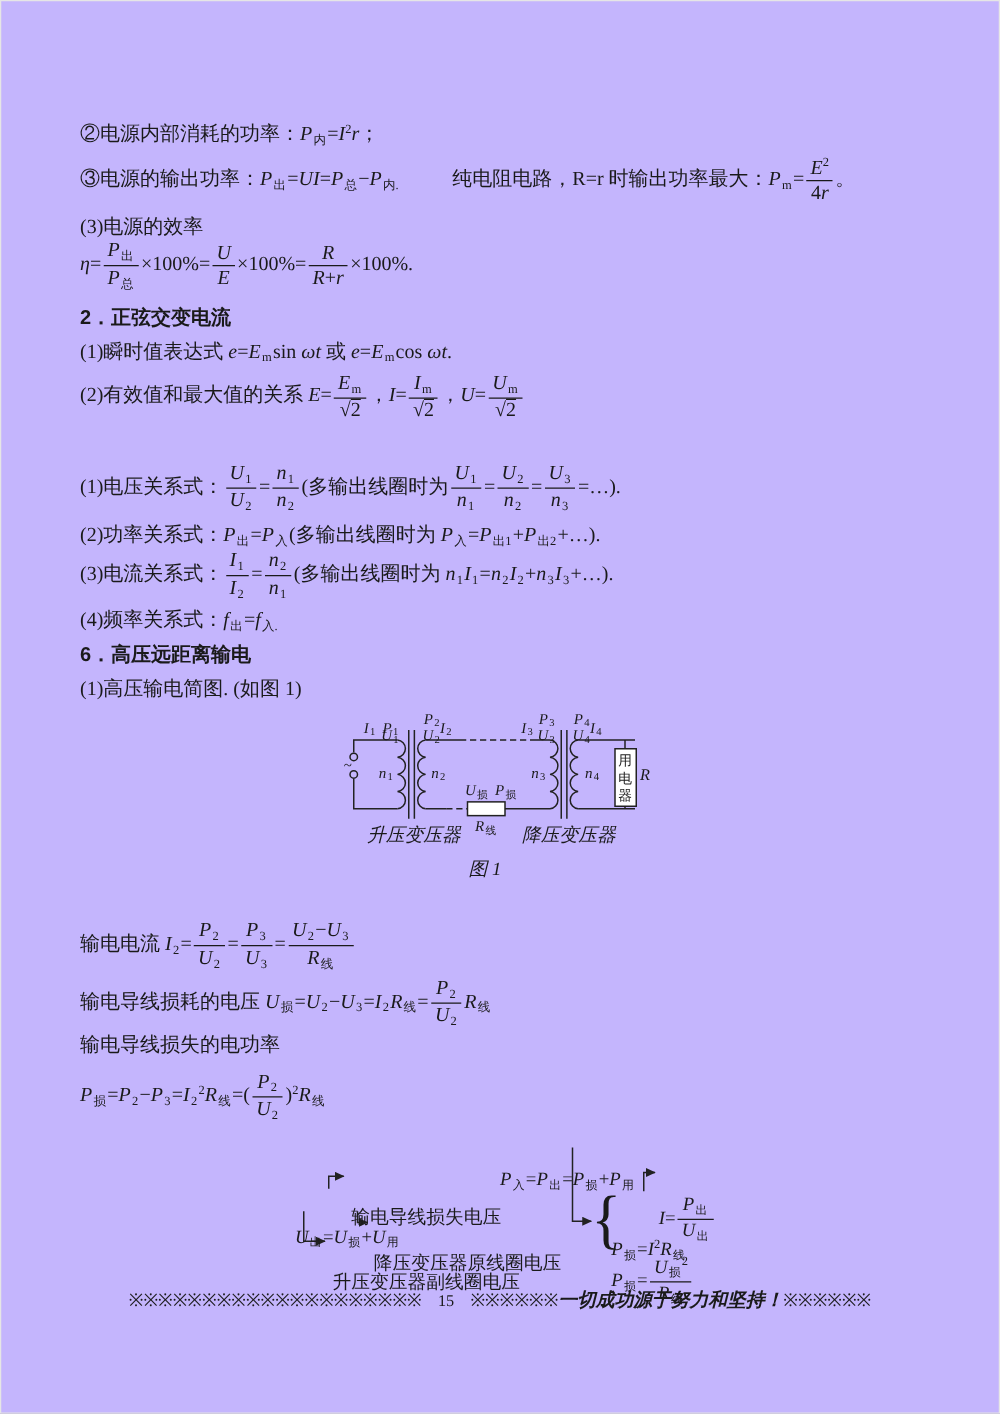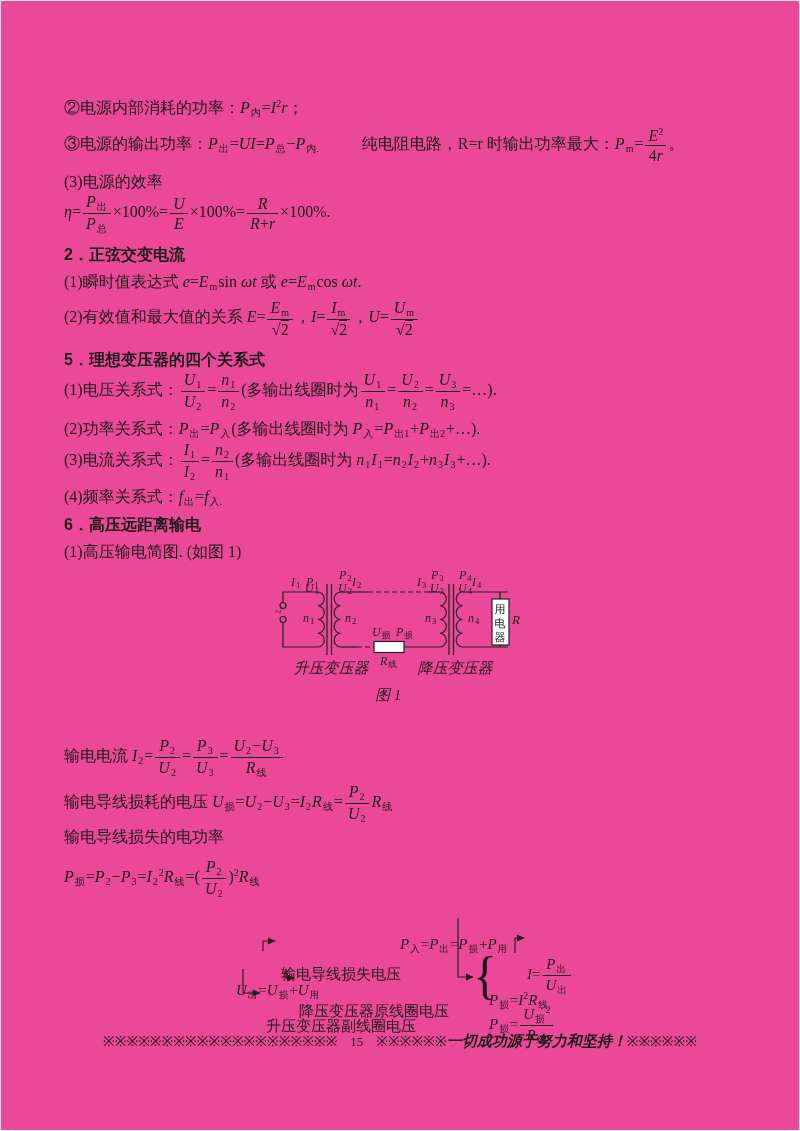--- a/index.html
+++ b/index.html
@@ -1,17 +1,17 @@
 <!DOCTYPE html>
 <html><head>
 <meta charset="utf-8">
 <style>
   html,body{margin:0;padding:0;background:#9e9e9e;}
   .page{
-    position:relative;width:800px;height:1131px;margin:0 auto;background:#ec4899;
+    position:relative;width:800px;height:1131px;margin:0 auto;background:#c4b5fd;
     font-family:"Liberation Serif","DejaVu Serif",serif;color:#1a1a1a;overflow:hidden;
     box-shadow:inset 0 0 0 1px #e6e6e6;
   }
   .ln{position:absolute;left:64px;font-size:16px;line-height:20px;white-space:nowrap;}
   .tall{line-height:46px;}
   .hd{font-weight:700;font-family:"Liberation Sans","DejaVu Sans",sans-serif;font-size:16px;}
   .rm{font-style:normal;}
   .it{font-style:italic;font-family:"Liberation Serif","DejaVu Serif",serif;}
   .sb{font-size:10px;vertical-align:-3px;padding:0 1px;}
   .sup{font-size:10px;vertical-align:6px;}
@@ -38,21 +38,20 @@
 
 <div class="page">
 
   <div class="ln" style="top:94px"><span class="rm">②电源内部消耗的功率：</span><span class="it">P</span><span class="sb">内</span><span class="rm">=</span><span class="it">I</span><span class="sup">2</span><span class="it">r</span><span class="rm">；</span></div>
   <div class="ln tall" style="top:121px"><span class="rm">③电源的输出功率：</span><span class="it">P</span><span class="sb">出</span><span class="rm">=</span><span class="it">UI</span><span class="rm">=</span><span class="it">P</span><span class="sb">总</span><span class="rm">−</span><span class="it">P</span><span class="sb">内.</span><span class="gap"></span><span class="rm">纯电阻电路，R=r 时输出功率最大：</span><span class="it">P</span><span class="sb">m</span><span class="rm">=</span><span class="frac"><span class="fnum"><span class="it">E</span><span class="sup">2</span></span><span class="fden"><span class="rm">4</span><span class="it">r</span></span></span><span class="rm">。</span></div>
   <div class="ln" style="top:172px">(3)电源的效率</div>
   <div class="ln tall" style="top:189px"><span class="it">η</span><span class="rm">=</span><span class="frac"><span class="fnum"><span class="it">P</span><span class="sb">出</span></span><span class="fden"><span class="it">P</span><span class="sb">总</span></span></span><span class="rm">×100%=</span><span class="frac"><span class="fnum"><span class="it">U</span></span><span class="fden"><span class="it">E</span></span></span><span class="rm">×100%=</span><span class="frac"><span class="fnum"><span class="it">R</span></span><span class="fden"><span class="it">R</span><span class="rm">+</span><span class="it">r</span></span></span><span class="rm">×100%.</span></div>
   <div class="ln hd" style="top:245px">2．正弦交变电流</div>
   <div class="ln" style="top:272px"><span class="rm">(1)瞬时值表达式 </span><span class="it">e</span><span class="rm">=</span><span class="it">E</span><span class="sb">m</span><span class="rm">sin </span><span class="it">ωt</span><span class="rm"> 或 </span><span class="it">e</span><span class="rm">=</span><span class="it">E</span><span class="sb">m</span><span class="rm">cos </span><span class="it">ωt</span><span class="rm">.</span></div>
   <div class="ln tall" style="top:294px"><span class="rm">(2)有效值和最大值的关系 </span><span class="it">E</span><span class="rm">=</span><span class="frac"><span class="fnum"><span class="it">E</span><span class="sb">m</span></span><span class="fden"><span class="rm">√<span class="ov">2</span></span></span></span><span class="rm">，</span><span class="it">I</span><span class="rm">=</span><span class="frac"><span class="fnum"><span class="it">I</span><span class="sb">m</span></span><span class="fden"><span class="rm">√<span class="ov">2</span></span></span></span><span class="rm">，</span><span class="it">U</span><span class="rm">=</span><span class="frac"><span class="fnum"><span class="it">U</span><span class="sb">m</span></span><span class="fden"><span class="rm">√<span class="ov">2</span></span></span></span></div>
-  <div class="ln hd" style="top:350px">5．理想变压器的四个关系式</div>
   <div class="ln tall" style="top:367px"><span class="rm">(1)电压关系式：</span><span class="frac"><span class="fnum"><span class="it">U</span><span class="sb">1</span></span><span class="fden"><span class="it">U</span><span class="sb">2</span></span></span><span class="rm">=</span><span class="frac"><span class="fnum"><span class="it">n</span><span class="sb">1</span></span><span class="fden"><span class="it">n</span><span class="sb">2</span></span></span><span class="rm">(多输出线圈时为</span><span class="frac"><span class="fnum"><span class="it">U</span><span class="sb">1</span></span><span class="fden"><span class="it">n</span><span class="sb">1</span></span></span><span class="rm">=</span><span class="frac"><span class="fnum"><span class="it">U</span><span class="sb">2</span></span><span class="fden"><span class="it">n</span><span class="sb">2</span></span></span><span class="rm">=</span><span class="frac"><span class="fnum"><span class="it">U</span><span class="sb">3</span></span><span class="fden"><span class="it">n</span><span class="sb">3</span></span></span><span class="rm">=…).</span></div>
   <div class="ln" style="top:419px"><span class="rm">(2)功率关系式：</span><span class="it">P</span><span class="sb">出</span><span class="rm">=</span><span class="it">P</span><span class="sb">入</span><span class="rm">(多输出线圈时为 </span><span class="it">P</span><span class="sb">入</span><span class="rm">=</span><span class="it">P</span><span class="sb">出1</span><span class="rm">+</span><span class="it">P</span><span class="sb">出2</span><span class="rm">+…).</span></div>
   <div class="ln tall" style="top:437px"><span class="rm">(3)电流关系式：</span><span class="frac"><span class="fnum"><span class="it">I</span><span class="sb">1</span></span><span class="fden"><span class="it">I</span><span class="sb">2</span></span></span><span class="rm">=</span><span class="frac"><span class="fnum"><span class="it">n</span><span class="sb">2</span></span><span class="fden"><span class="it">n</span><span class="sb">1</span></span></span><span class="rm">(多输出线圈时为 </span><span class="it">n</span><span class="sb">1</span><span class="it">I</span><span class="sb">1</span><span class="rm">=</span><span class="it">n</span><span class="sb">2</span><span class="it">I</span><span class="sb">2</span><span class="rm">+</span><span class="it">n</span><span class="sb">3</span><span class="it">I</span><span class="sb">3</span><span class="rm">+…).</span></div>
   <div class="ln" style="top:487px"><span class="rm">(4)频率关系式：</span><span class="it">f</span><span class="sb">出</span><span class="rm">=</span><span class="it">f</span><span class="sb">入.</span></div>
   <div class="ln hd" style="top:515px">6．高压远距离输电</div>
   <div class="ln" style="top:542px">(1)高压输电简图. (如图 1)</div>
 
   <div class="fig" style="left:260px;top:565px;width:300px;height:145px">
     <svg width="300" height="145" viewBox="260 565 300 145">
       <g stroke="#222222" stroke-width="1.2" fill="none">

